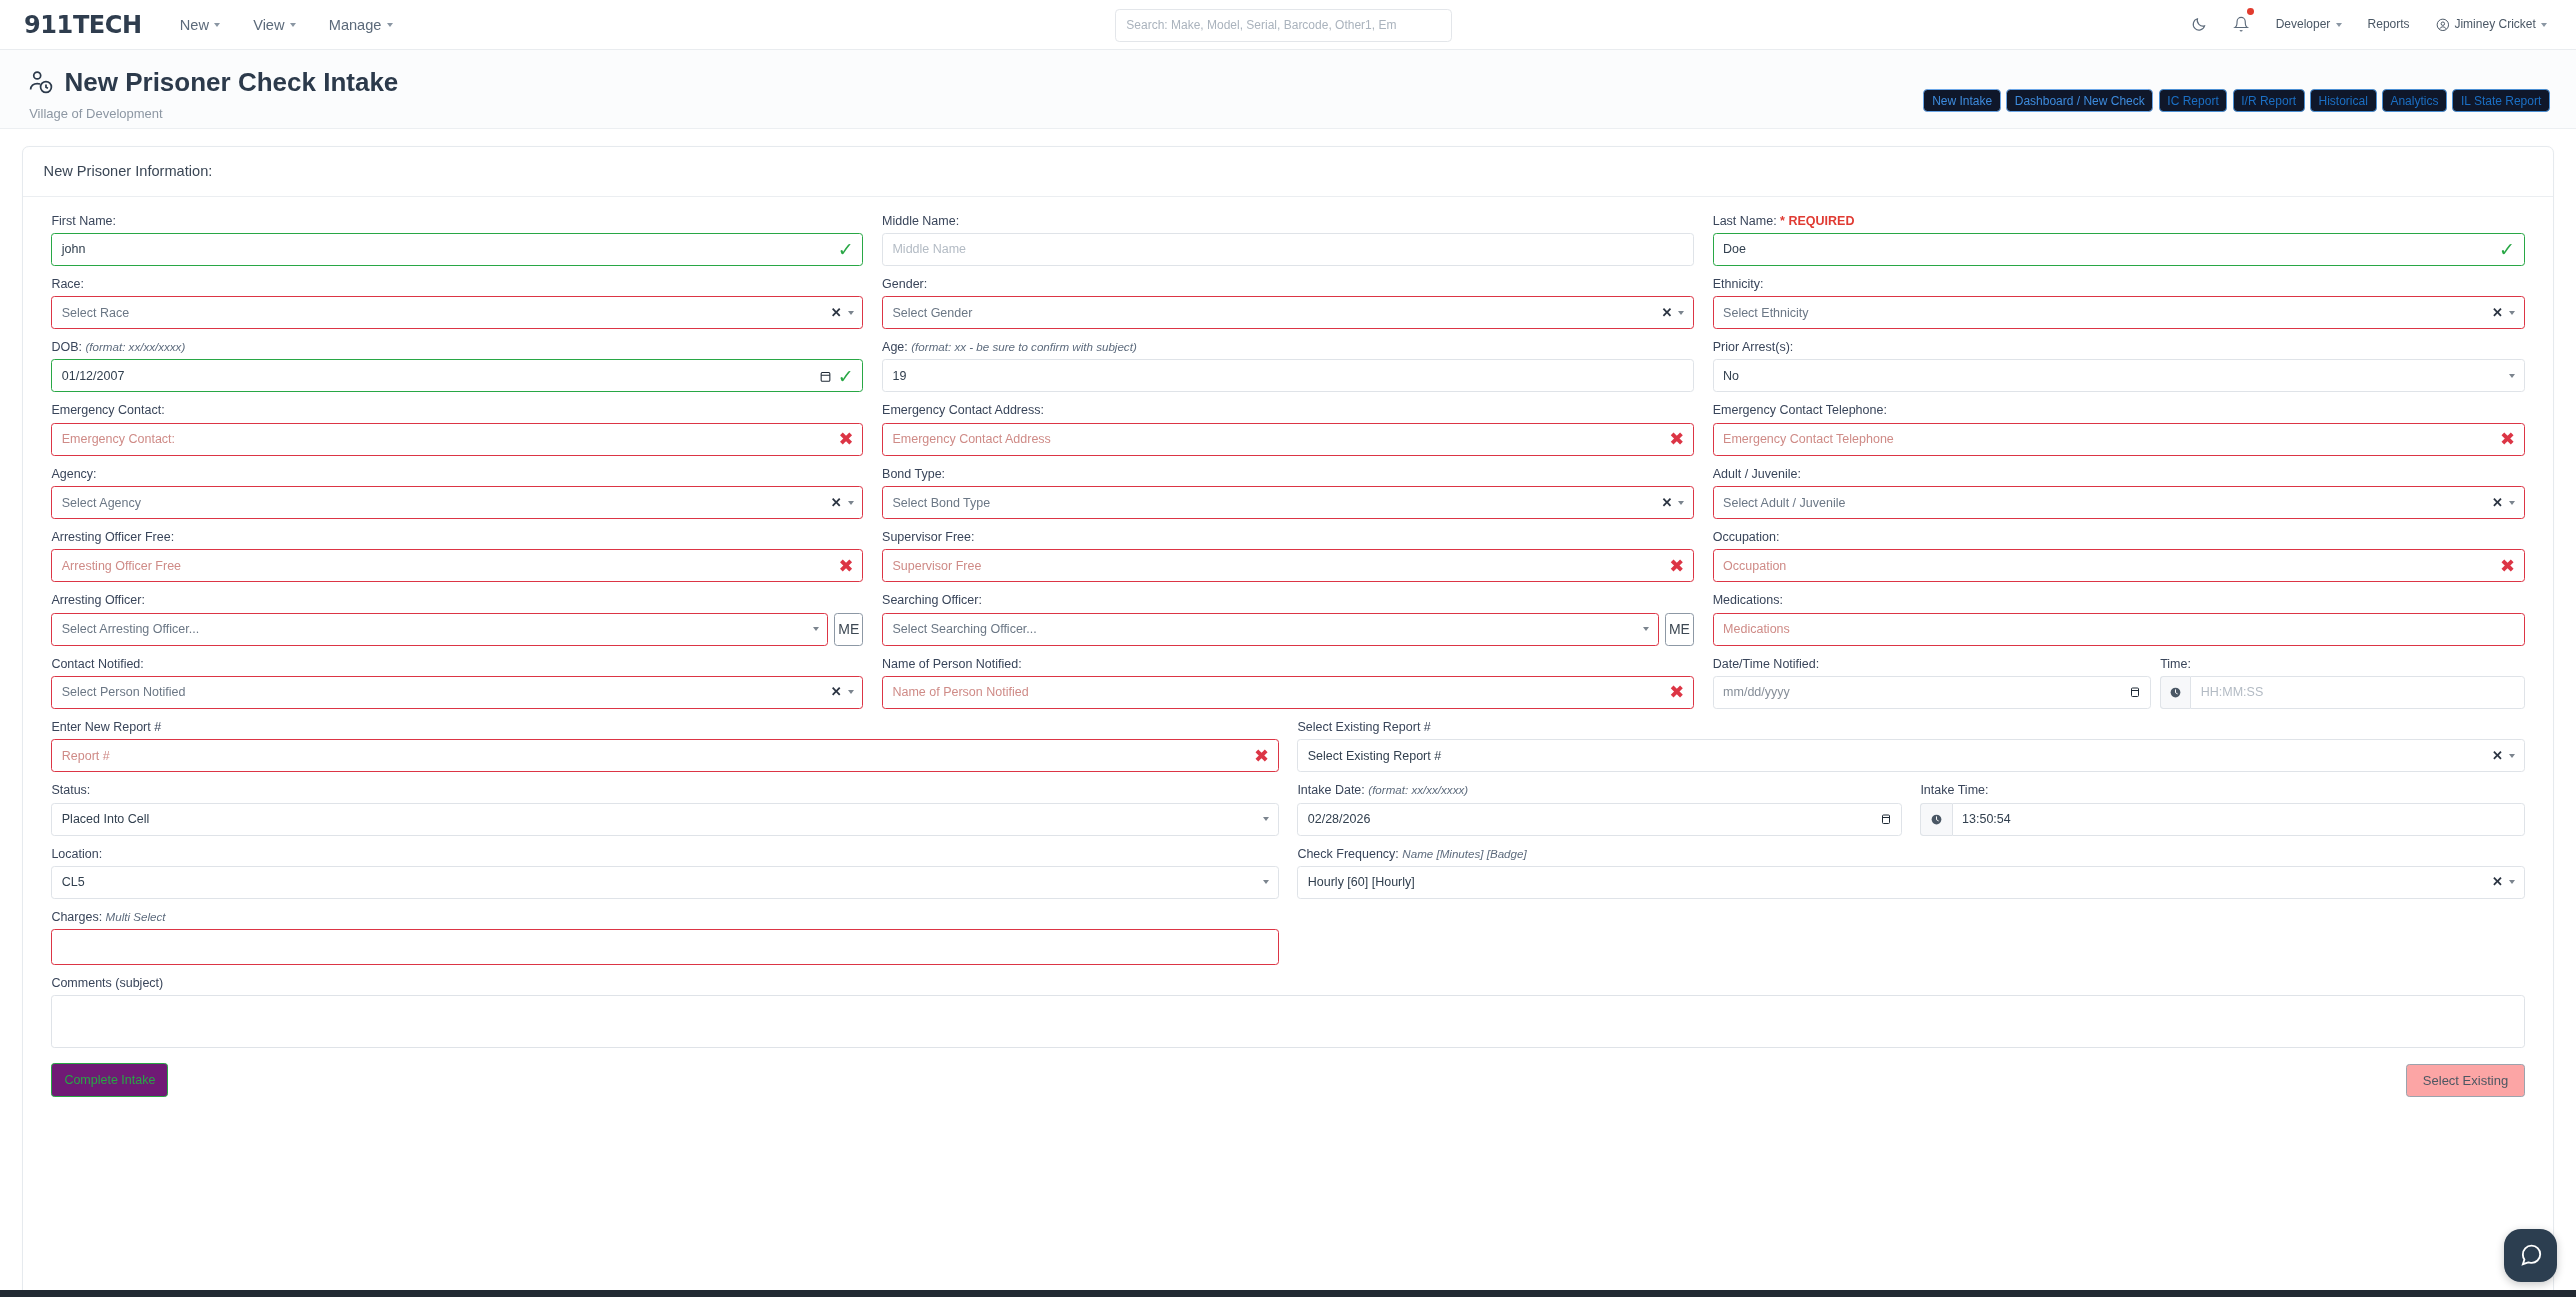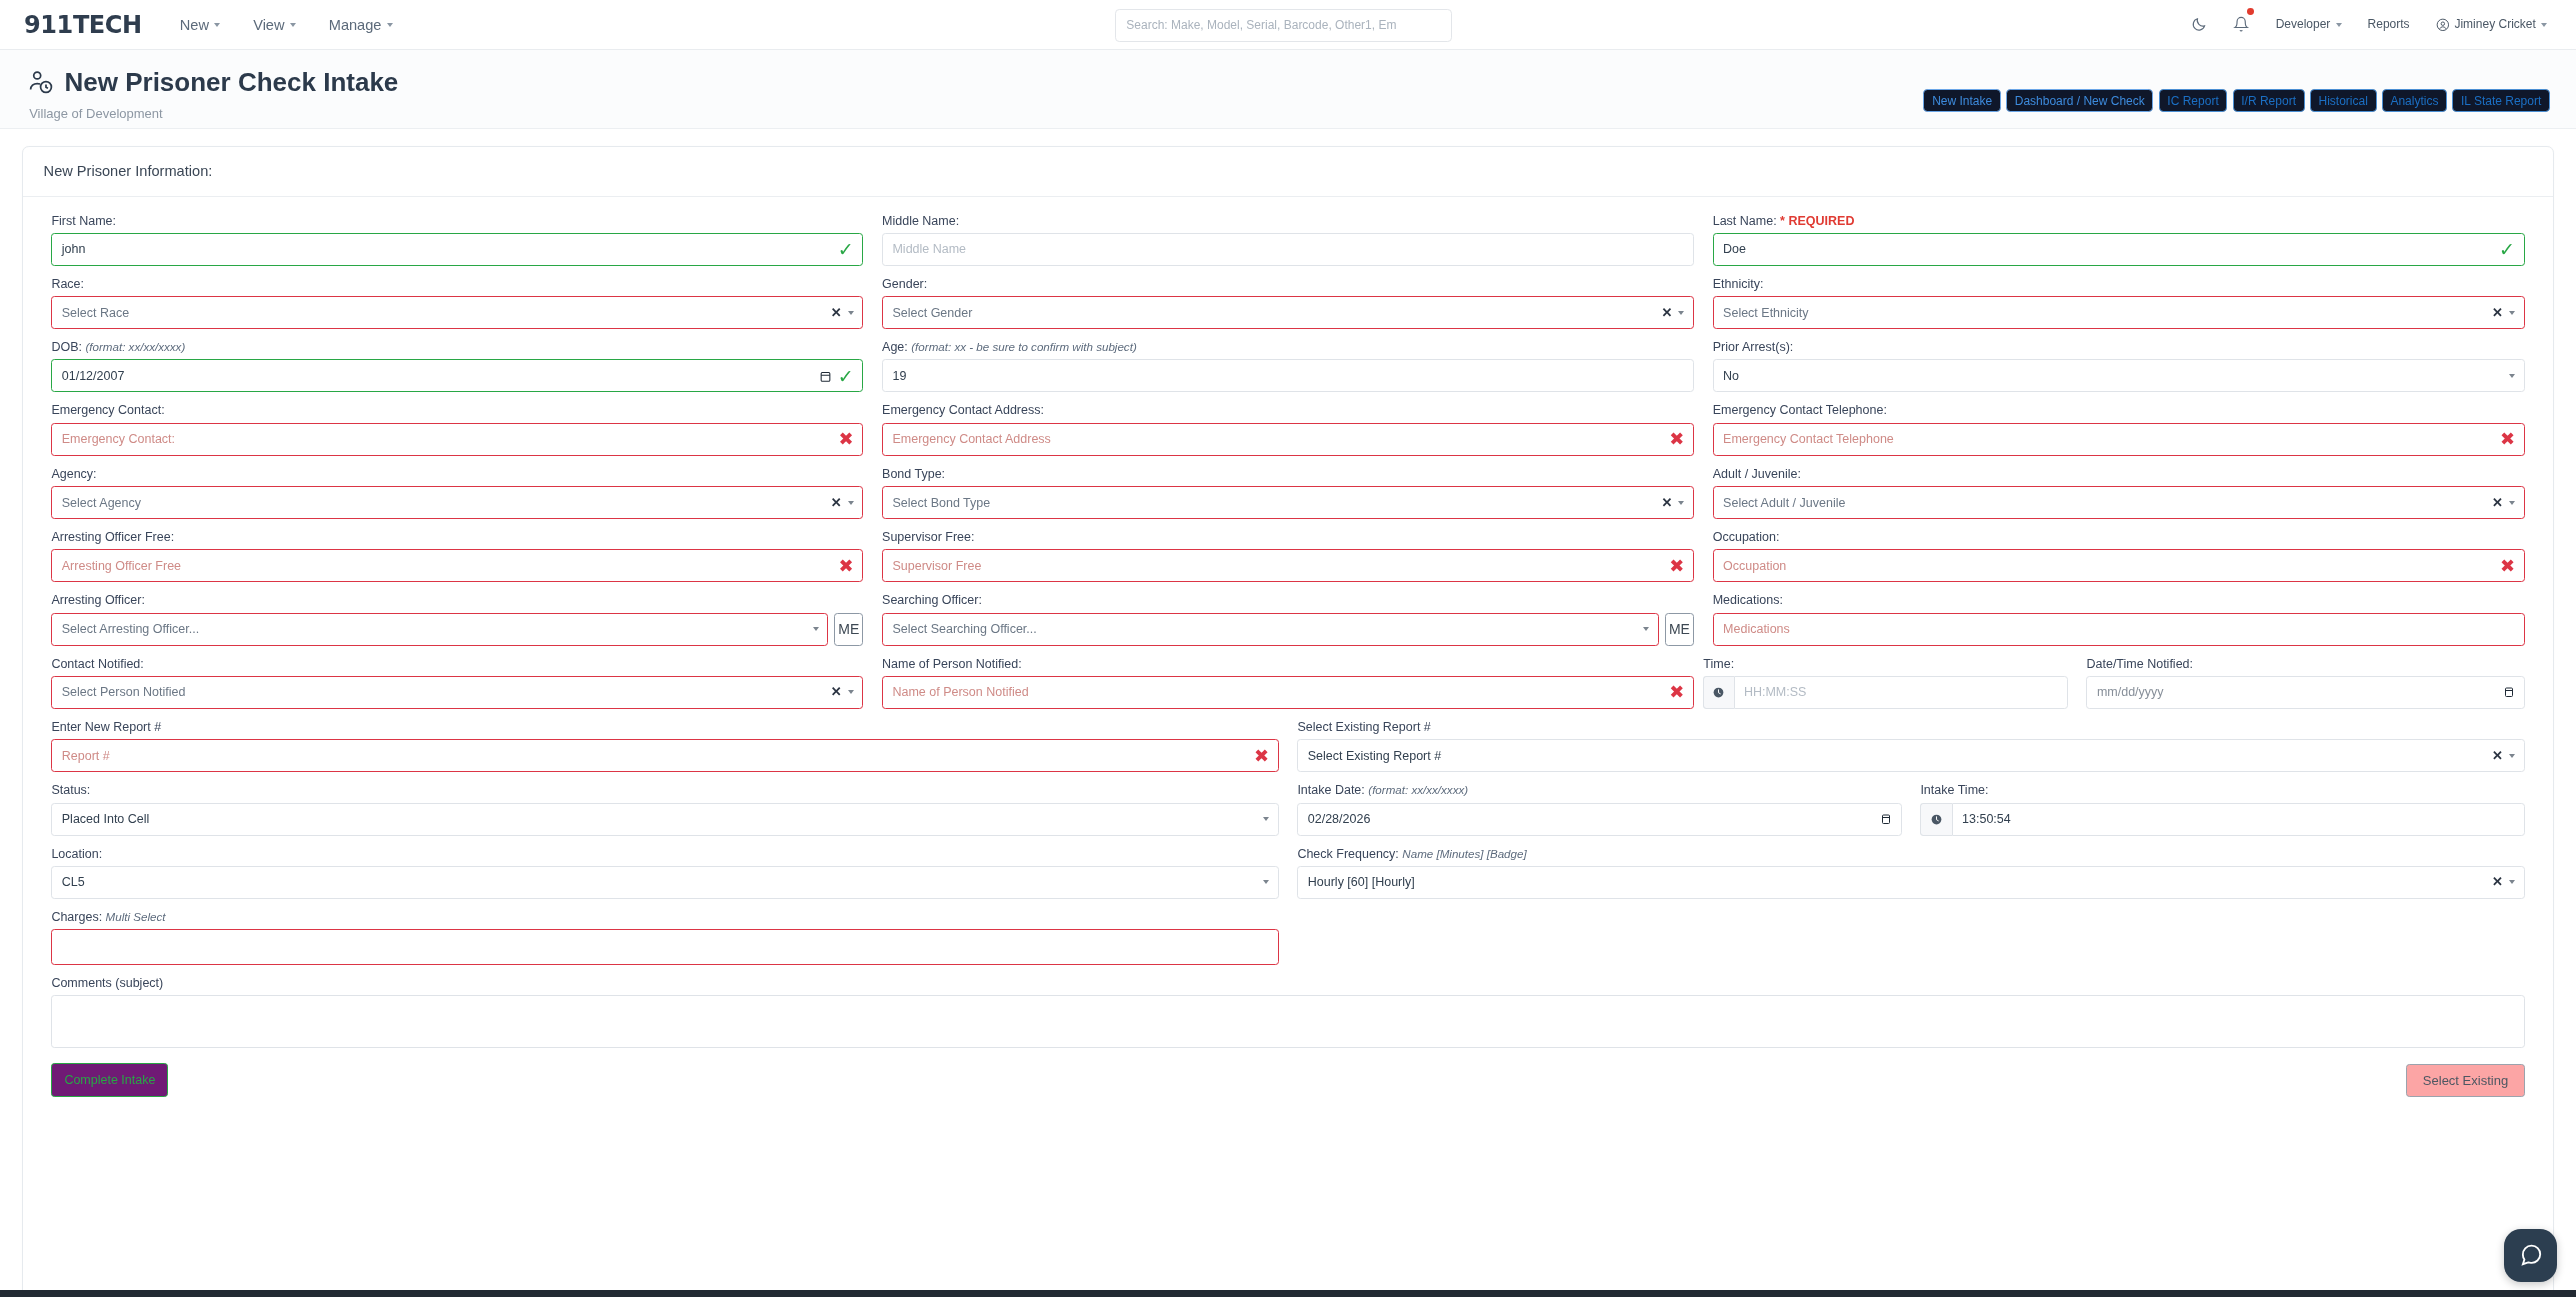--- a/index.html
+++ b/index.html
@@ -505,46 +505,46 @@
       <div class="col c4">
         <label class="fl">Name of Person Notified:</label>
         <div class="ctrl bad">
           <span class="ph ph-red">Name of Person Notified</span>
           <span class="adorn">
               <span class="cross">✖</span>
             </span>
         </div>
       </div>
       <div class="col c4" style="display:flex;padding:0;">
+        <div style="width:55%;padding:0 9.4px;">
+          <label class="fl">Date/Time Notified:</label>
+          <div class="ctrl soft">
+            <span class="ph" style="color:#878f99">mm/dd/yyyy</span>
+            <span class="adorn">
+              <svg width="12" height="13.7" viewBox="0 0 24 24" fill="none" stroke="#1f2a36" stroke-width="2">
+                <rect x="5" y="4" width="14" height="17" rx="2"></rect>
+                  <path d="M5 9h14"></path>
+              </svg>
+            </span>
+          </div>
+        </div>
         <div style="width:45%;padding:0 9.4px 0 0;">
           <label class="fl">Time:</label>
           <div class="timegrp">
             <div class="pfx">
               <svg width="13" height="13" viewBox="0 0 24 24" fill="#4a5765">
                 <circle cx="12" cy="12" r="9"></circle>
                 <path d="M12 7v5.4l3.3 1.9" stroke="#fff" stroke-width="1.8" fill="none" stroke-linecap="round"></path>
               </svg>
             </div>
             <div class="ctrl soft">
               <span class="ph">HH:MM:SS</span>
             </div>
           </div>
         </div>
-        <div style="width:55%;padding:0 9.4px;">
-          <label class="fl">Date/Time Notified:</label>
-          <div class="ctrl soft">
-            <span class="ph" style="color:#878f99">mm/dd/yyyy</span>
-            <span class="adorn">
-              <svg width="12" height="13.7" viewBox="0 0 24 24" fill="none" stroke="#1f2a36" stroke-width="2">
-                <rect x="5" y="4" width="14" height="17" rx="2"></rect>
-                  <path d="M5 9h14"></path>
-              </svg>
-            </span>
-          </div>
-        </div>
       </div>
     </div>
 
     <div class="row">
       <div class="col" style="width:50%;">
         <label class="fl">Enter New Report #</label>
         <div class="ctrl bad">
           <span class="ph ph-red">Report #</span>
           <span class="adorn">
               <span class="cross">✖</span>

